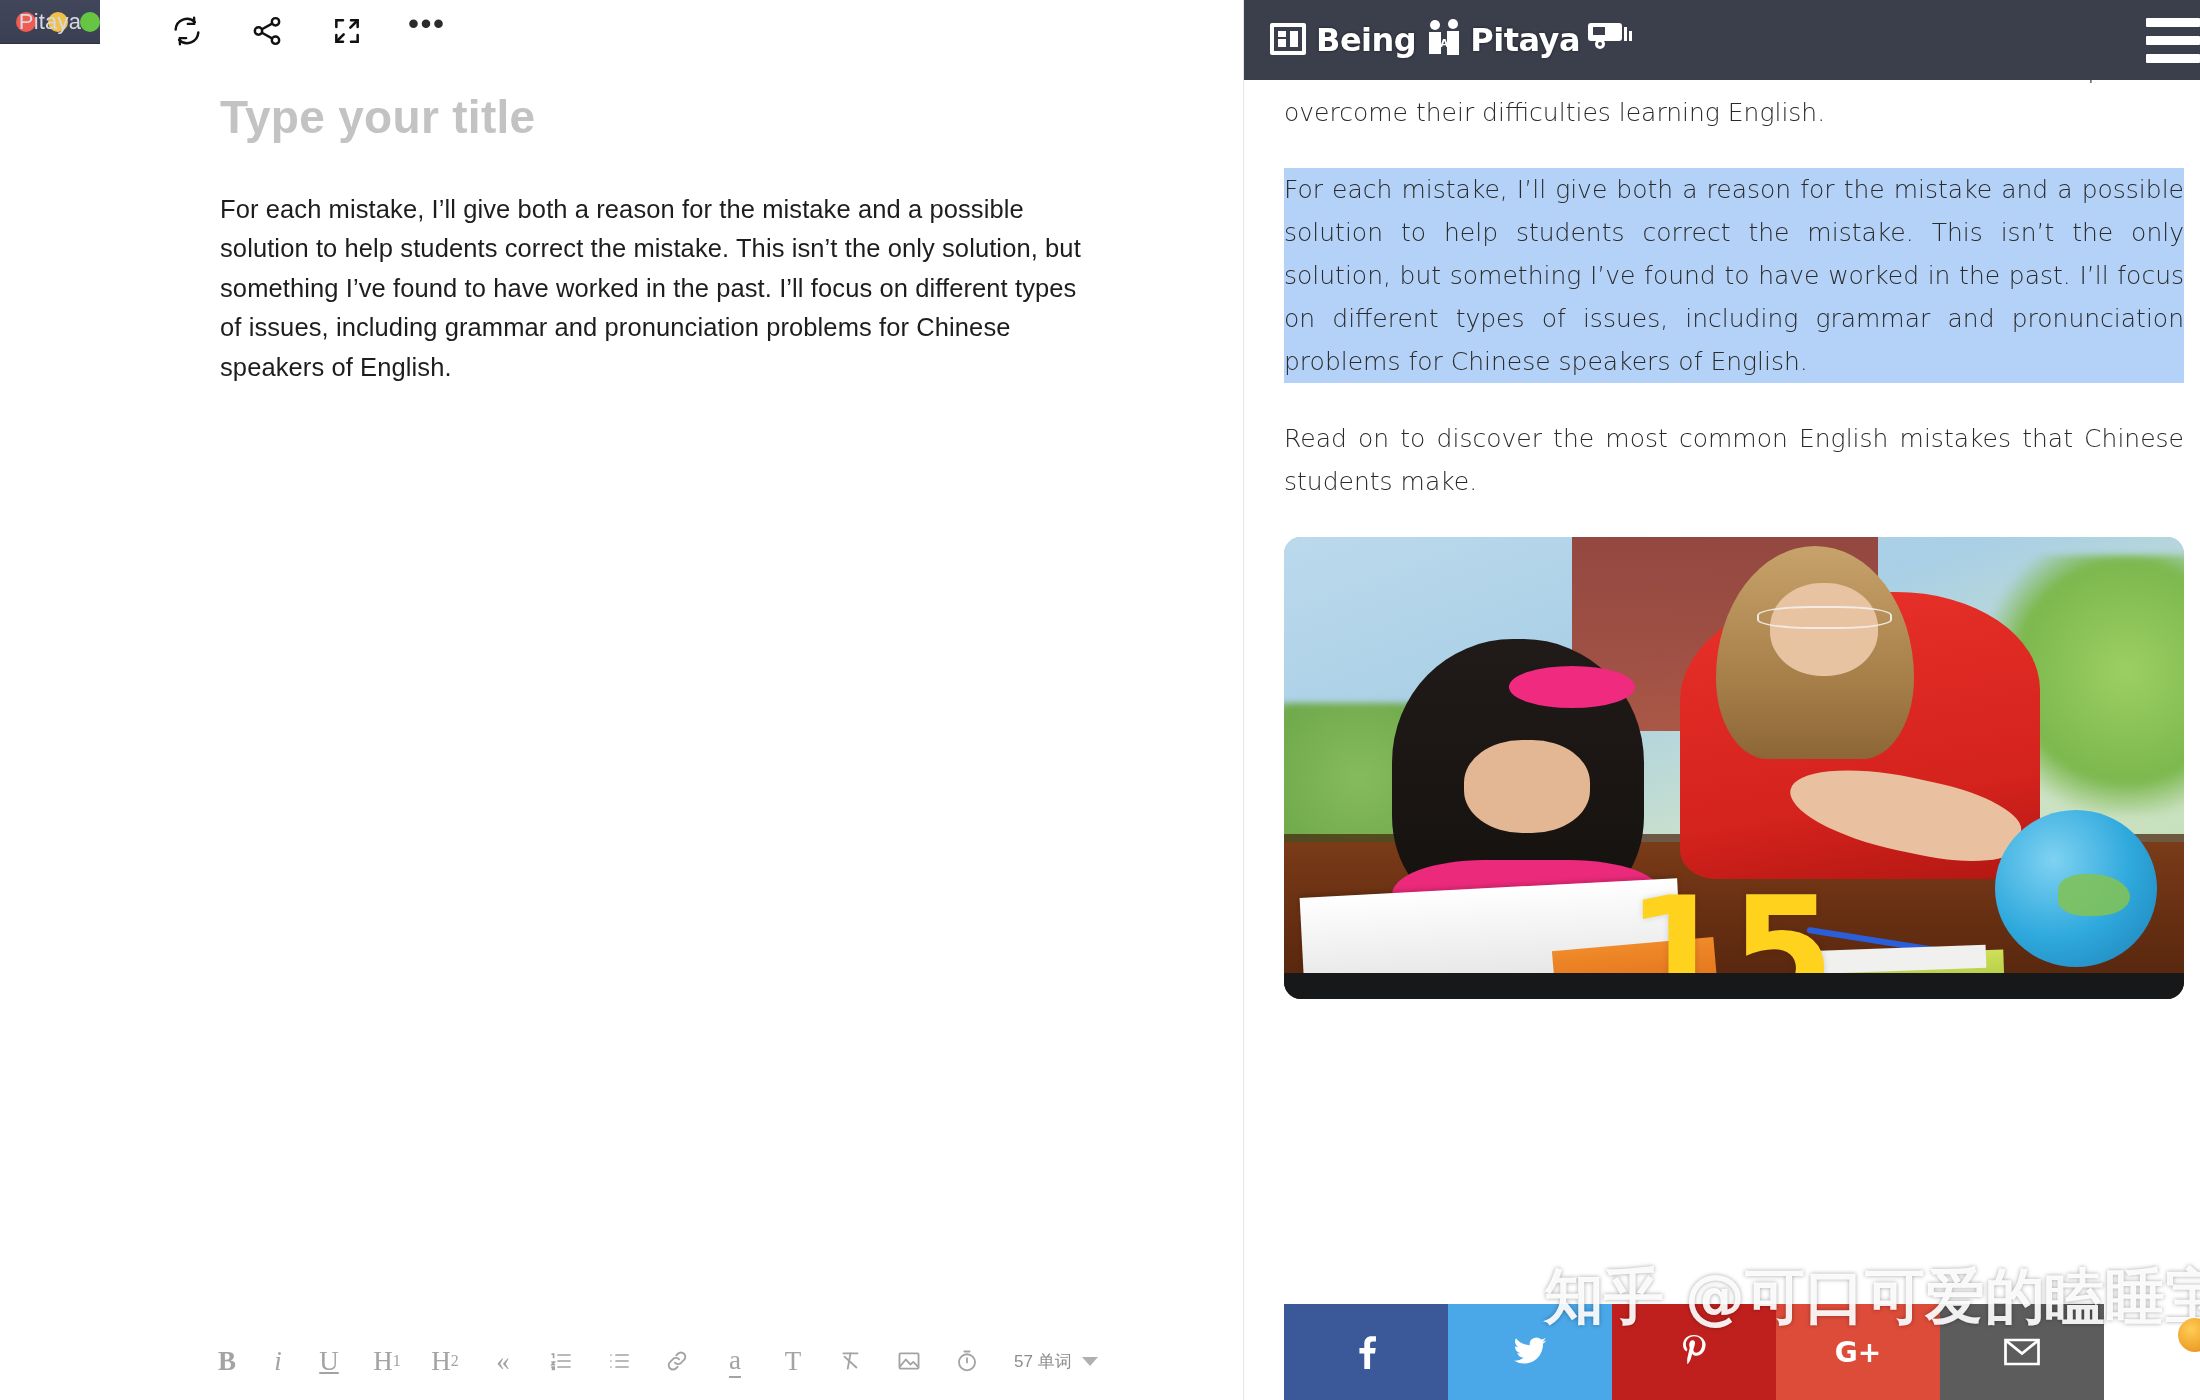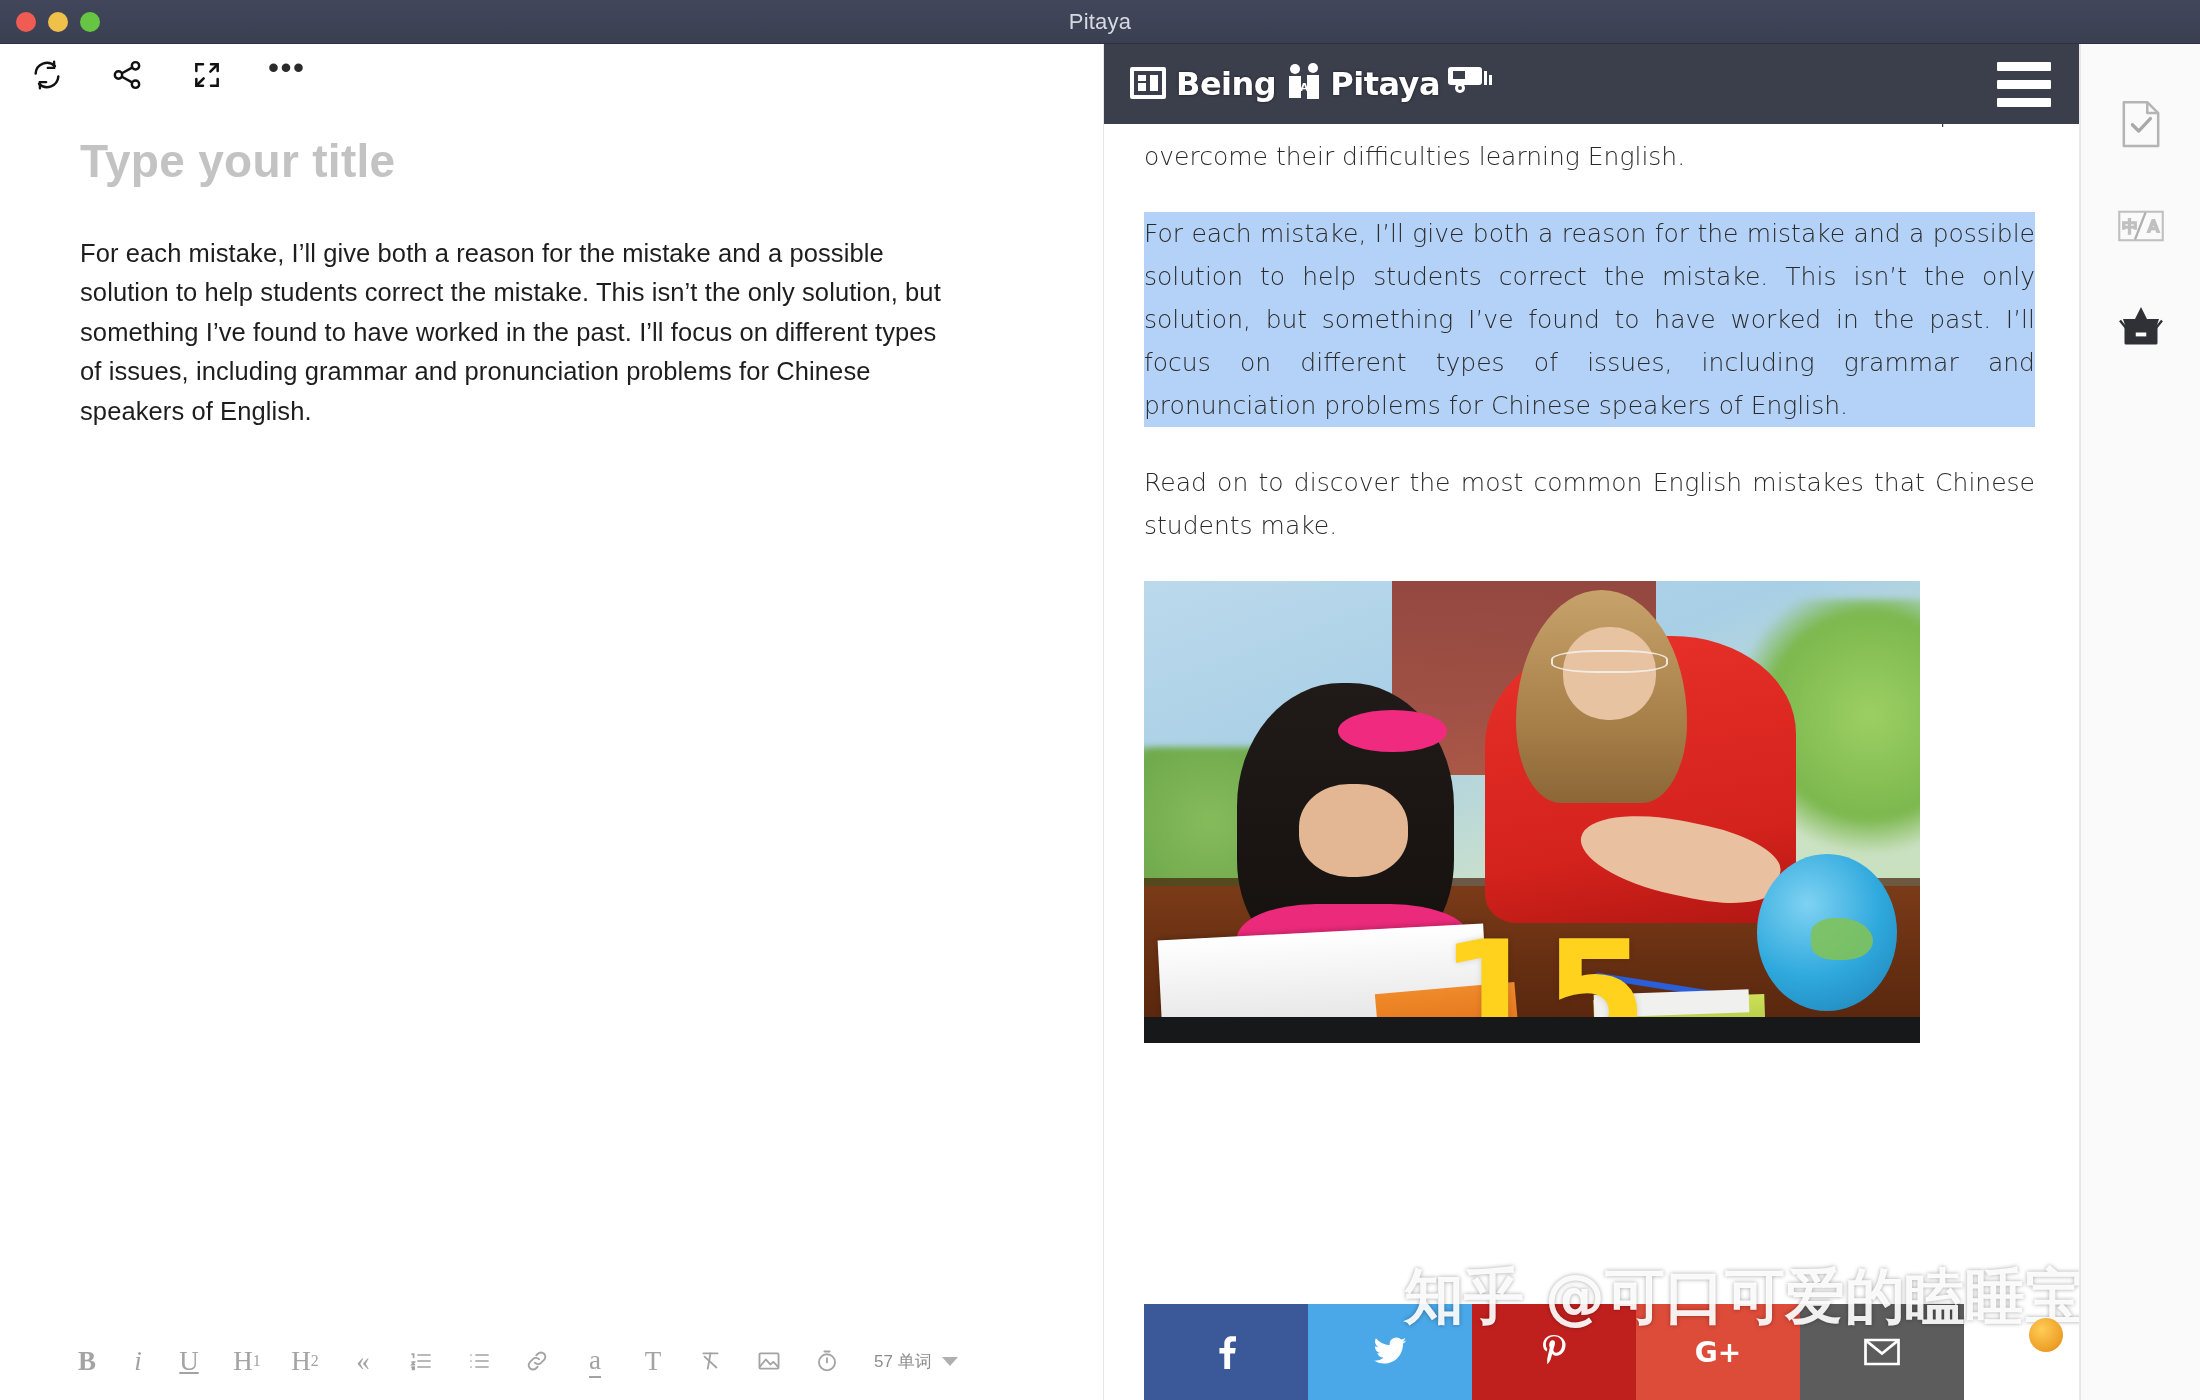--- a/index.html
+++ b/index.html
@@ -7,22 +7,23 @@
     width: 2200px; height: 1400px;
     overflow: hidden;
     background: #ffffff;
     font-family: "Liberation Sans", sans-serif;
   }
 
   
   .window {
     position: relative;
     width: 2200px; height: 1400px;
-    display: flex; flex-direction: column;
+    display: flex; flex-direction: row;
     background: #ffffff;
+    gap: 40px;
   }
   .titlebar {
     height: 44px; flex: 0 0 44px;
     background: linear-gradient(180deg, #42465a 0%, #3b3f52 100%);
     display: flex; align-items: center;
     position: relative;
     border-bottom: 1px solid #2c3040;
   }
   .traffic {
     display: flex; gap: 12px;
@@ -143,25 +144,26 @@
     font-family: "DejaVu Sans", sans-serif;
     font-weight: 300;
   }
   .pv-para.first { padding-top: 48px; }
   .pv-para.selected {
     background: #b4d2f7;
     box-decoration-break: clone;
     -webkit-box-decoration-break: clone;
   }
   .pv-figure {
-    width: 776px; height: 462px;
+    width: 900px; height: 462px;
     margin-top: 10px;
     position: relative;
     overflow: hidden;
     background: #8fb9d9;
+    border-radius: 17px;
   }
 
   
   .photo { position: absolute; inset: 0; overflow: hidden; }
   .photo .bg-sky {
     position:absolute; inset:0;
     background: linear-gradient(160deg,#bcd9ec 0%,#a8cfe6 32%,#cfe3c8 62%,#bcdcae 100%);
   }
   .photo .bg-wall {
     position:absolute; left:32%; top:0; width:34%; height:42%;

